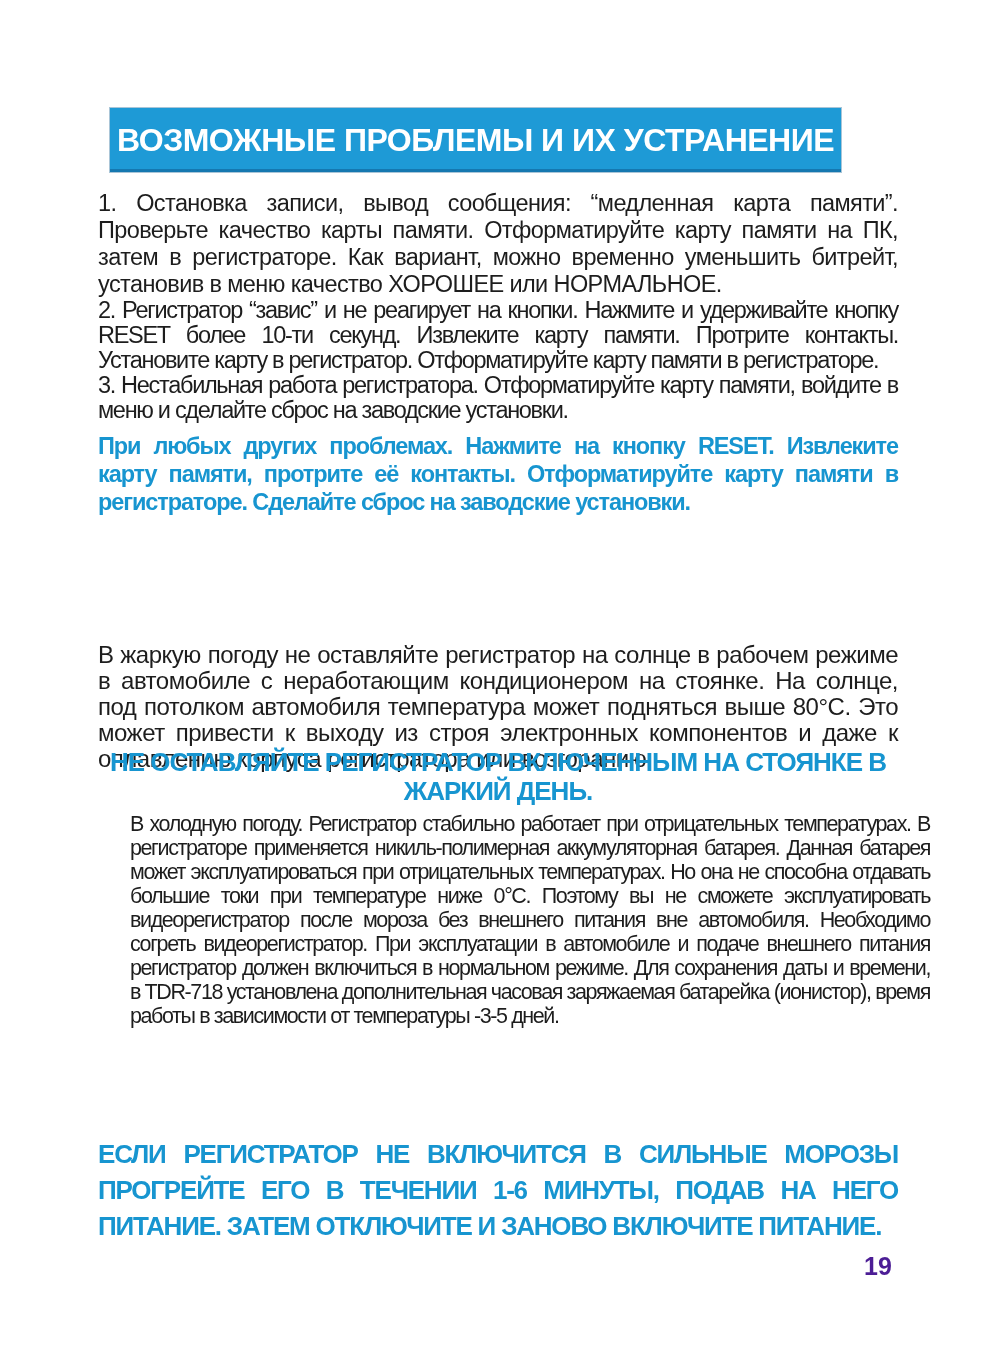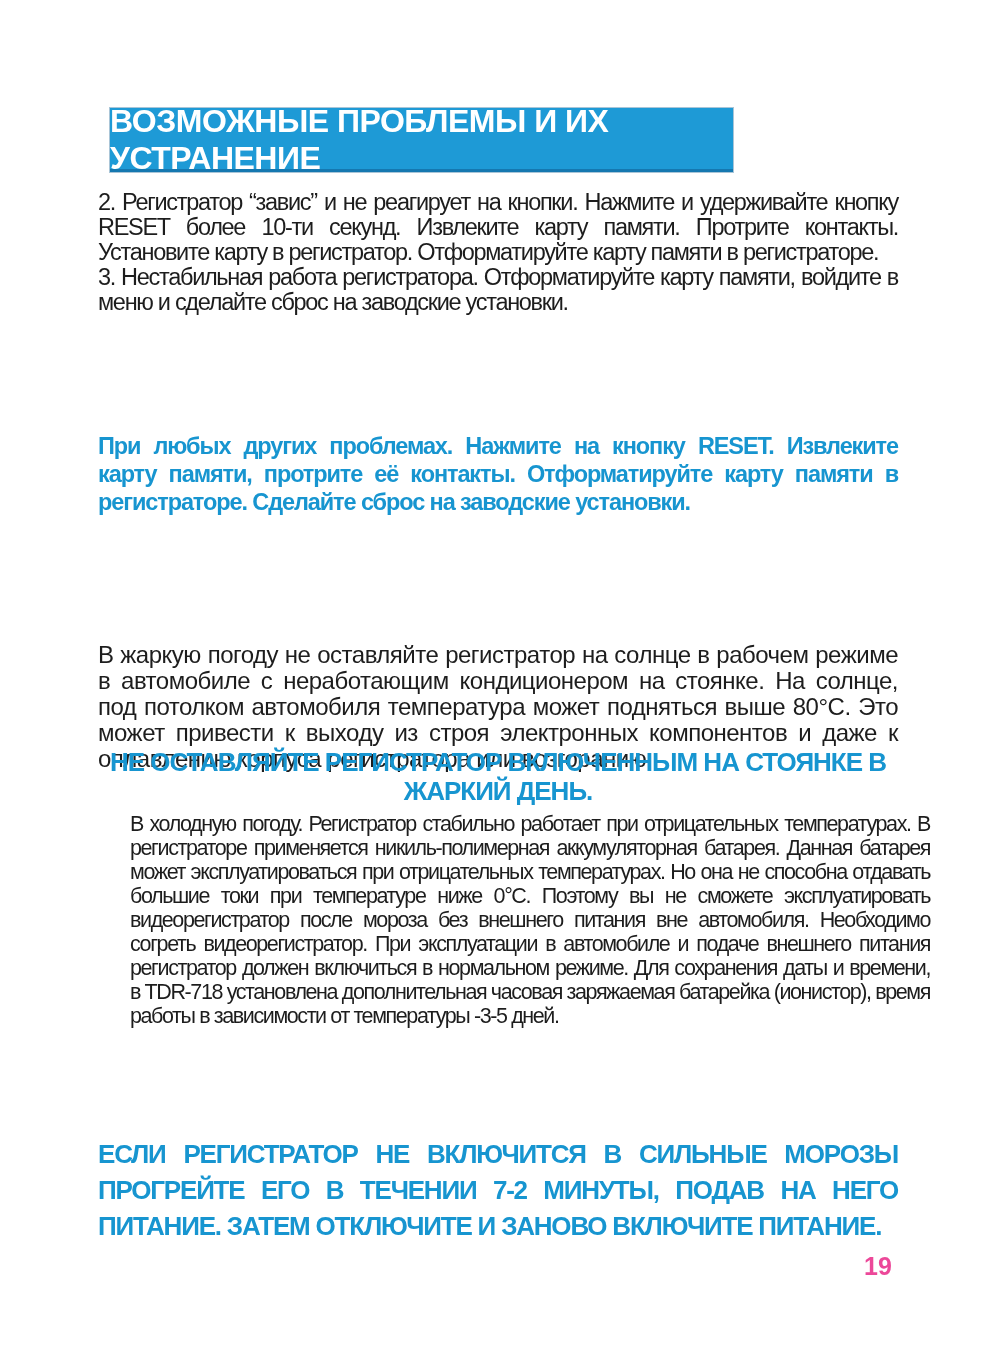--- a/index.html
+++ b/index.html
@@ -11,21 +11,21 @@
   html,body{margin:0;padding:0;background:#e8e8e8;}
   .page{
     position:relative;
     width:1000px;height:1364px;
     background:#ffffff;
     font-family:"Liberation Sans", sans-serif;
     overflow:hidden;
     margin:0 auto;
   }
   .banner{
-    position:absolute;left:110px;width:623px;
+    position:absolute;left:110px;width:731px;
     background:var(--accent);
     color:#ffffff;
     font-weight:bold;
     display:flex;align-items:center;justify-content:center;
     text-align:left;
     box-shadow: inset 0 -3px 0 rgba(10,80,130,.45), 0 0 0 1px rgba(10,90,140,.35);
     letter-spacing:-0.5px;
   }
   .banner-1{top:108px;height:64px;font-size:32px;}
   .banner-2{top:527px;height:62px;font-size:32px;}
@@ -53,45 +53,46 @@
   }
   .p-cold{top:812px;font-size:21.5px;line-height:24px;letter-spacing:-1.4px;margin-left:32px;}
   .p-frost{top:1046px;font-size:23.5px;line-height:27px;letter-spacing:-0.8px;}
   .warn-upper{
     top:1136px;
     font-weight:bold;color:var(--accent-text);
     font-size:26px;line-height:36px;letter-spacing:-1.2px;
   }
   .page-number{
     position:absolute;top:1252px;left:858px;width:40px;
-    font-weight:bold;font-size:25px;color:#ec4899;
+    font-weight:bold;font-size:25px;color:#4c1d95;
     text-align:center;
   }
 </style>
 </head>
 <body>
 
 <div class="page">
 
   <div class="banner banner-1">
     <span>ВОЗМОЖНЫЕ ПРОБЛЕМЫ И ИХ УСТРАНЕНИЕ</span>
   </div>
 
   <div class="items-block">
+    <p class="p-item-normal">1. Остановка записи, вывод сообщения: “медленная карта памяти”. Проверьте качество карты памяти. Отформатируйте карту памяти на ПК, затем в регистраторе. Как вариант, можно временно уменьшить битрейт, установив в меню качество ХОРОШЕЕ или НОРМАЛЬНОЕ.</p>
     <p class="p-item-cond">2. Регистратор “завис” и не реагирует на кнопки. Нажмите и удерживайте кнопку RESET более 10-ти секунд. Извлеките карту памяти. Протрите контакты. Установите карту в регистратор. Отформатируйте карту памяти в регистраторе.</p>
     <p class="p-item-cond">3. Нестабильная работа регистратора. Отформатируйте карту памяти, войдите в меню и сделайте сброс на заводские установки.</p>
   </div>
 
   <p class="para note-blue">При любых других проблемах. Нажмите на кнопку RESET. Извлеките карту памяти, протрите её контакты. Отформатируйте карту памяти в регистраторе. Сделайте сброс на заводские установки.</p>
 
 
   <p class="para p-heat">В жаркую погоду не оставляйте регистратор на солнце в рабочем режиме в автомобиле с неработающим кондиционером на стоянке. На солнце, под потолком автомобиля температура может подняться выше 80°С. Это может привести к выходу из строя электронных компонентов и даже к оплавлению корпуса регистратора или возгоранию.</p>
 
   <p class="para warn-center">НЕ ОСТАВЛЯЙТЕ РЕГИСТРАТОР ВКЛЮЧЕННЫМ НА СТОЯНКЕ В ЖАРКИЙ ДЕНЬ.</p>
 
   <p class="para p-cold">В холодную погоду. Регистратор стабильно работает при отрицательных температурах. В регистраторе применяется никиль-полимерная аккумуляторная батарея. Данная батарея может эксплуатироваться при отрицательных температурах. Но она не способна отдавать большие токи при температуре ниже 0°С. Поэтому вы не сможете эксплуатировать видеорегистратор после мороза без внешнего питания вне автомобиля. Необходимо согреть видеорегистратор. При эксплуатации в автомобиле и подаче внешнего питания регистратор должен включиться в нормальном режиме.  Для сохранения даты и времени, в TDR-718 установлена дополнительная часовая заряжаемая батарейка (ионистор), время работы в зависимости от температуры -3-5 дней.</p>
 
 
-  <p class="para warn-upper">ЕСЛИ РЕГИСТРАТОР НЕ ВКЛЮЧИТСЯ В СИЛЬНЫЕ МОРОЗЫ ПРОГРЕЙТЕ ЕГО В ТЕЧЕНИИ 7-2 МИНУТЫ, ПОДАВ НА НЕГО ПИТАНИЕ. ЗАТЕМ ОТКЛЮЧИТЕ И ЗАНОВО ВКЛЮЧИТЕ ПИТАНИЕ.</p>
+  <p class="para warn-upper">ЕСЛИ РЕГИСТРАТОР НЕ ВКЛЮЧИТСЯ В СИЛЬНЫЕ МОРОЗЫ ПРОГРЕЙТЕ ЕГО В ТЕЧЕНИИ 1-6 МИНУТЫ, ПОДАВ НА НЕГО ПИТАНИЕ. ЗАТЕМ ОТКЛЮЧИТЕ И ЗАНОВО ВКЛЮЧИТЕ ПИТАНИЕ.</p>
 
   <div class="page-number">19</div>
 
 </div>
 
 </body></html>

